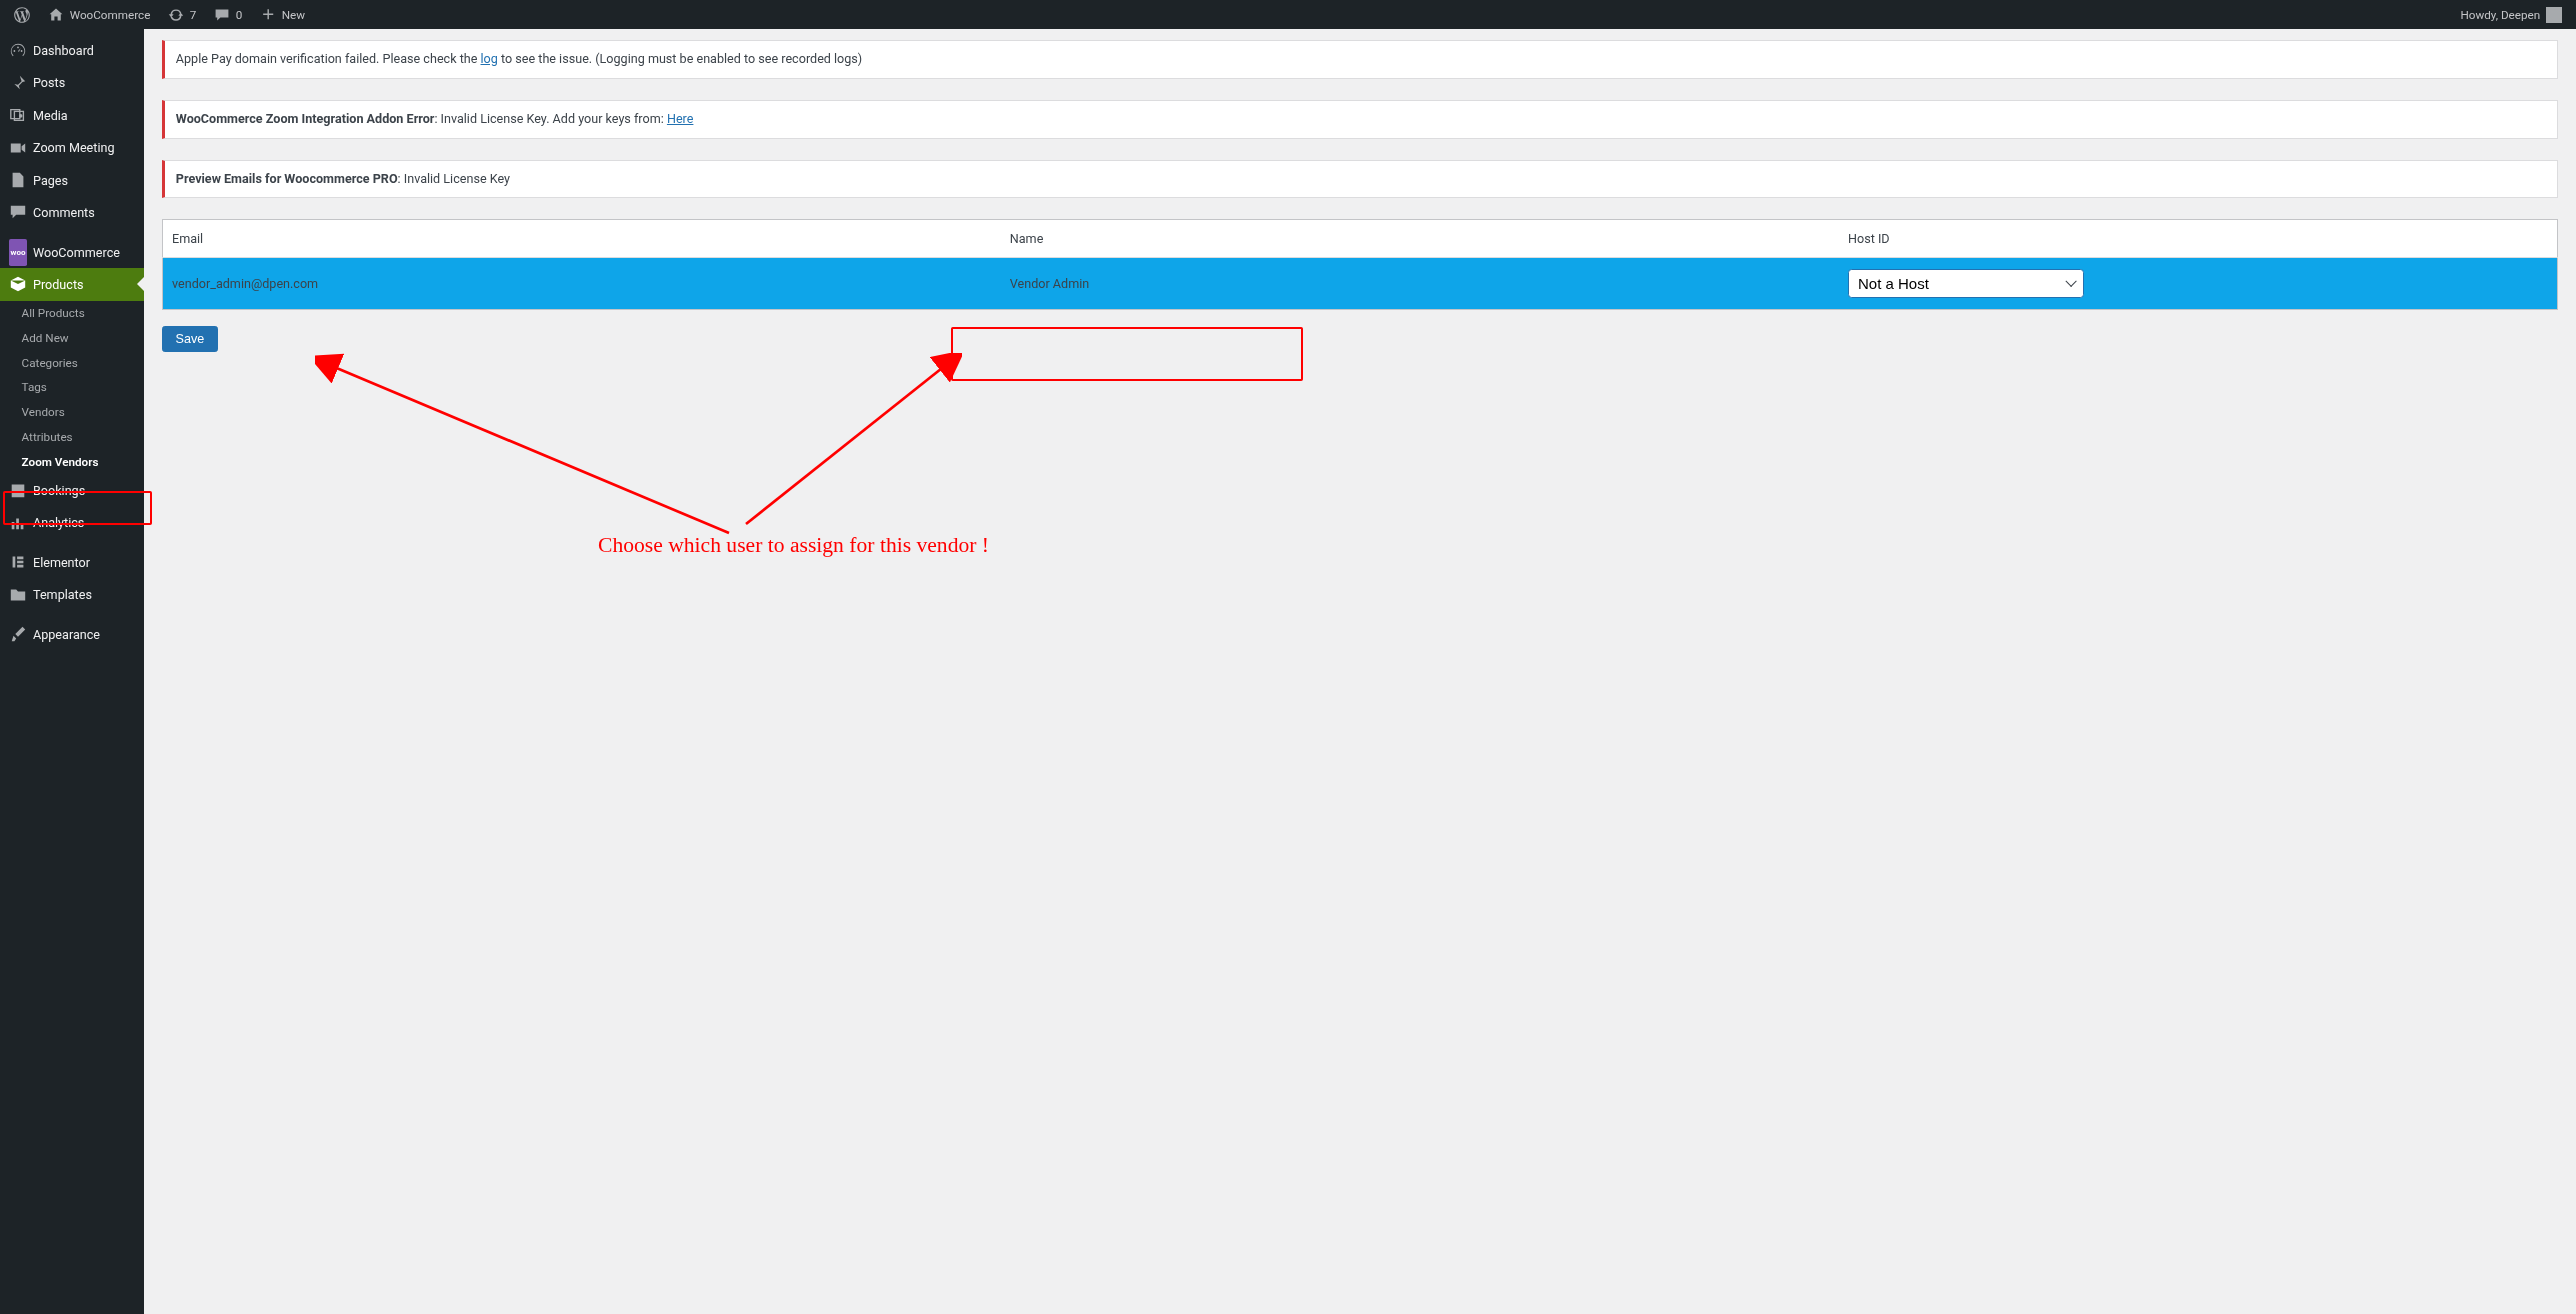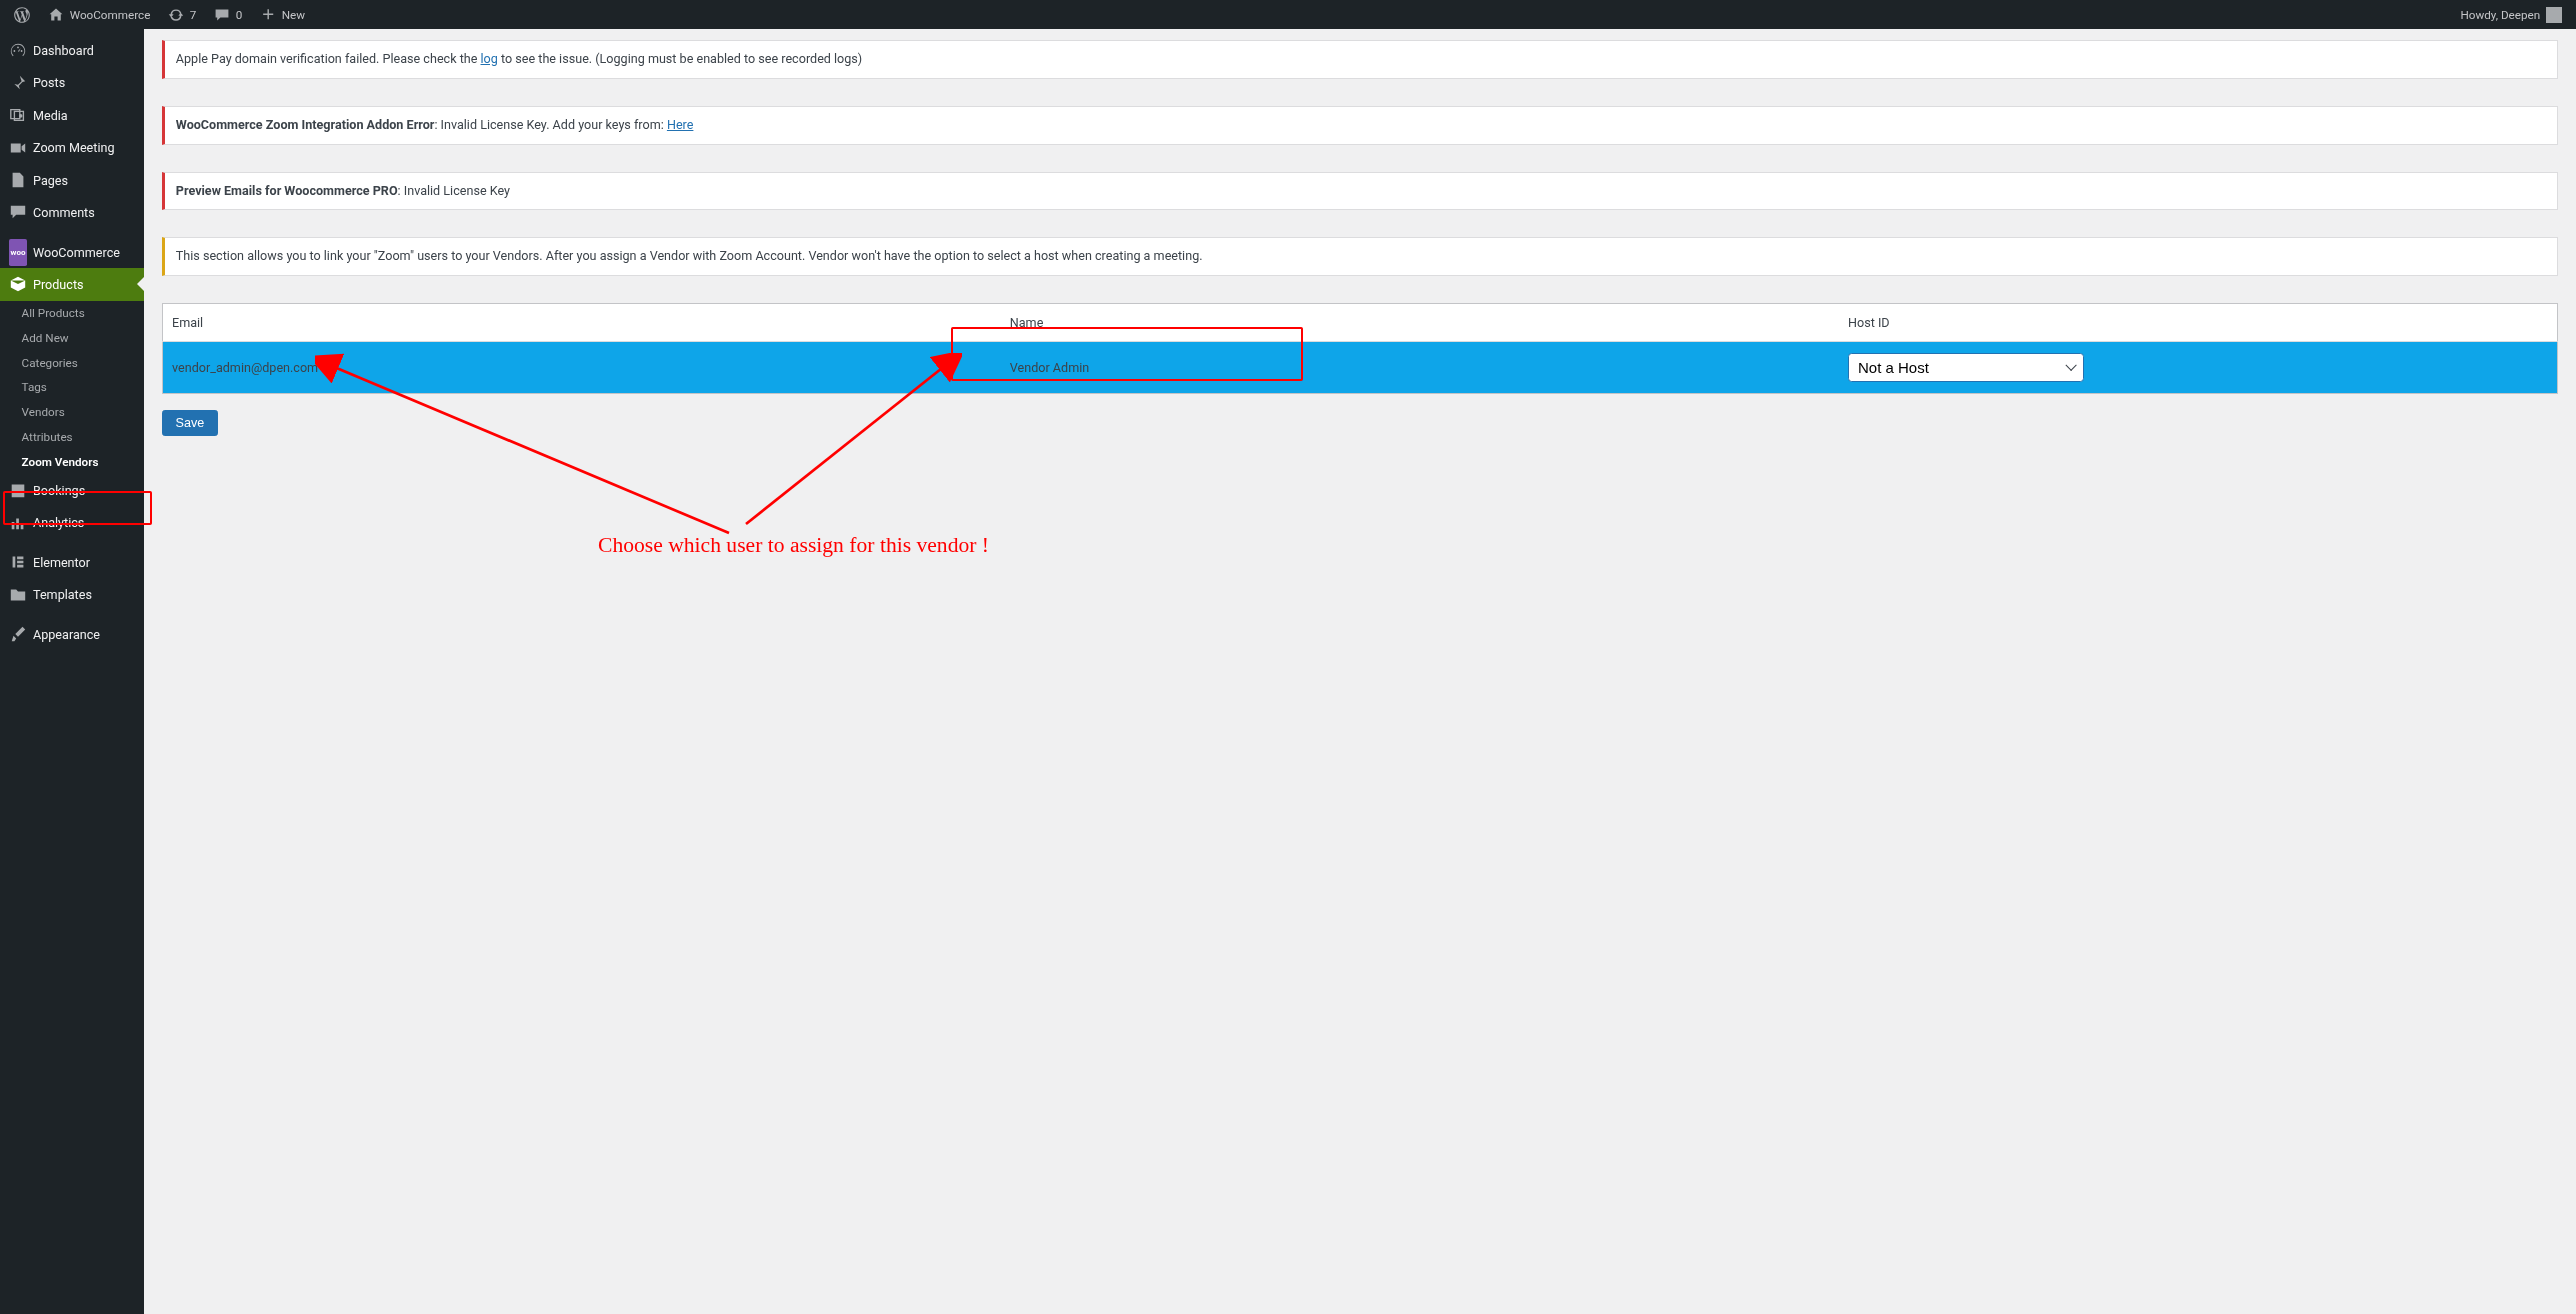--- a/index.html
+++ b/index.html
@@ -22,21 +22,21 @@
 .side-sub-item { display: block; padding: 5.4px 10.8px; color: #a7aaad; font-size: 11.7px; cursor: pointer; }
 .side-sub-item.current { color: #fff; font-weight: 600; }
 .side-ico { width: 18px; height: 18px; display: inline-flex; align-items: center; justify-content: center; fill: #a7aaad; color: #a7aaad; }
 .side-item.active .side-ico { fill: #fff; color: #fff; }
 
 
 .main { flex: 1; padding: 10.8px 18px 36px; position: relative; }
 h1.page-title { font-size: 20.7px; font-weight: 400; color: #1d2327; padding: 8px 0 3.6px; margin-bottom: 12.6px; }
 
 
-.notice { background: #fff; border: 0.9px solid #dcdcde; border-left-width: 3.6px; padding: 9px 10.8px; margin-bottom: 27px; font-size: 12.6px; color: #3c434a; line-height: 1.5; }
+.notice { background: #fff; border: 0.9px solid #dcdcde; border-left-width: 3.6px; padding: 9px 10.8px; margin-bottom: 21px; font-size: 12.6px; color: #3c434a; line-height: 1.5; }
 .notice.err { border-left-color: #d63638; }
 .notice.warn { border-left-color: #dba617; }
 .notice a { color: #2271b1; text-decoration: underline; }
 
 
 table.wp-list { width: 100%; border-collapse: collapse; background: #fff; border: 0.9px solid #c3c4c7; }
 table.wp-list th, table.wp-list td { text-align: left; padding: 10.8px 9px; font-size: 12.6px; }
 table.wp-list thead th { font-weight: 400; }
 table.wp-list tbody tr { border-top: 0.9px solid #dcdcde; }
 table.wp-list tbody tr.alt { background: #0ea5e9; }
@@ -235,23 +235,20 @@
   </div>
 
   <div class="notice err">
     <strong>WooCommerce Zoom Integration Addon Error</strong><span>: Invalid License Key. Add your keys from: </span><a href="#">Here</a>
   </div>
 
   <div class="notice err">
     <strong>Preview Emails for Woocommerce PRO</strong><span>: Invalid License Key</span>
   </div>
 
-  <div class="notice warn">
-    <span>This section allows you to link your "Zoom" users to your Vendors. After you assign a Vendor with Zoom Account. Vendor won't have the option to select a host when creating a meeting.</span>
-  </div>
 
   <table class="wp-list">
     <thead>
       <tr>
         <th style="width:35%">Email</th>
         <th style="width:35%">Name</th>
         <th style="width:30%">Host ID</th>
       </tr>
     </thead>
     <tbody>

